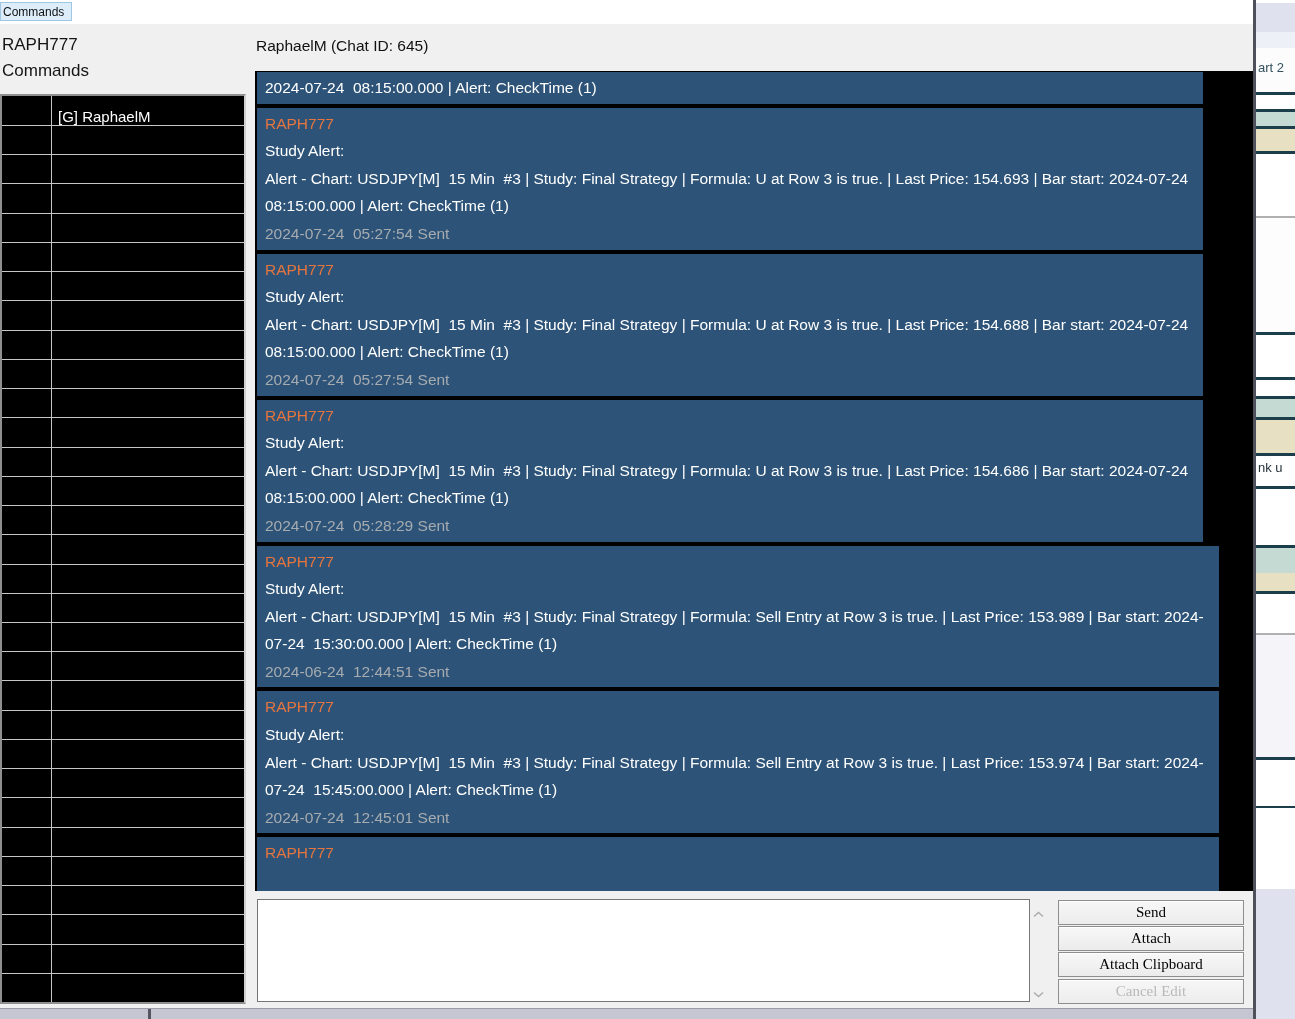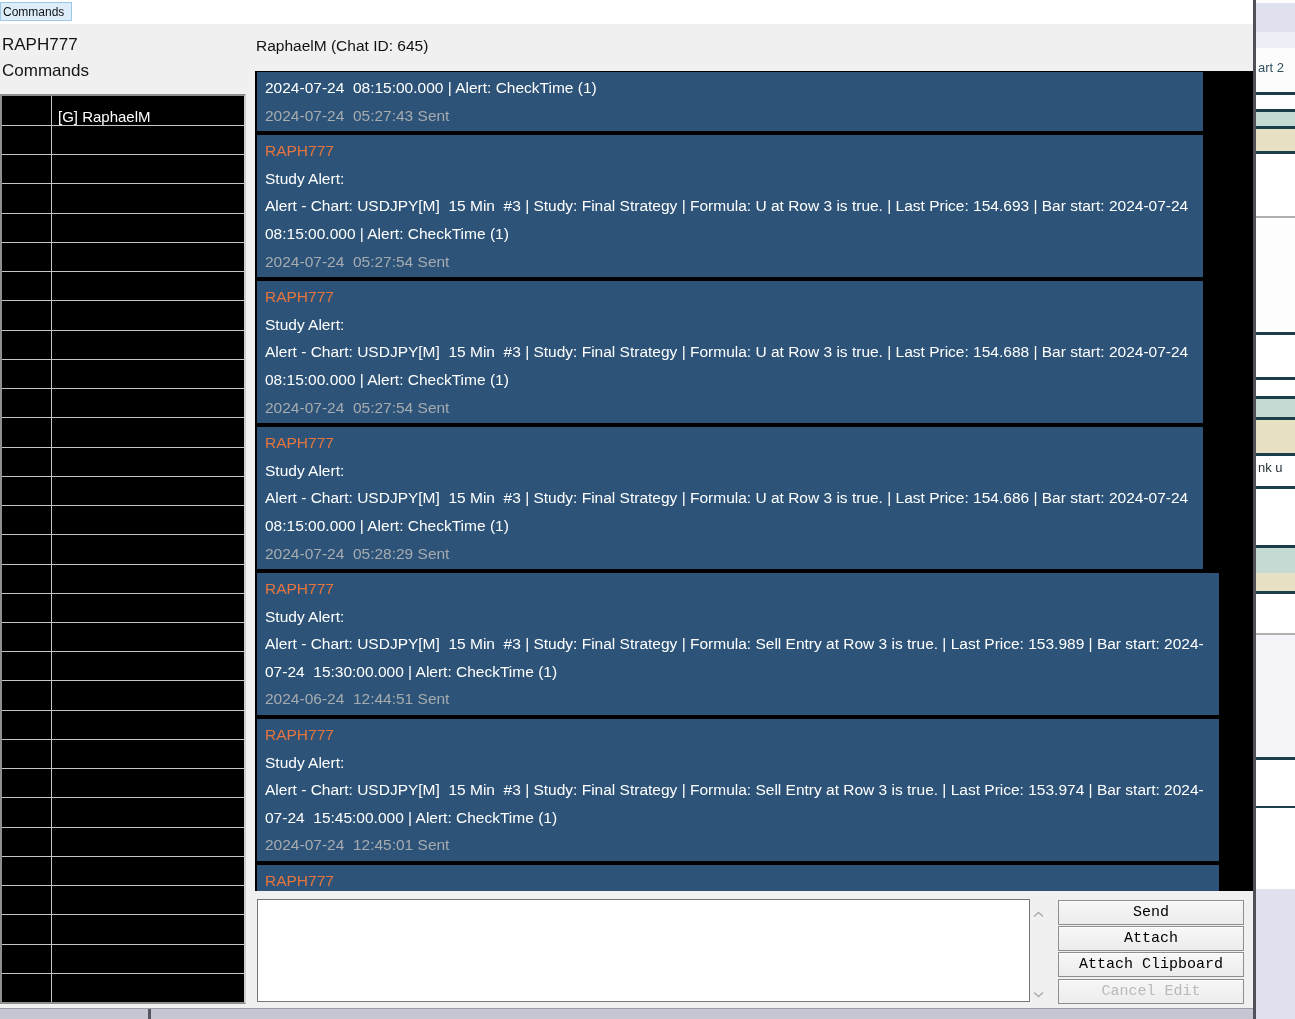--- a/index.html
+++ b/index.html
@@ -39,21 +39,21 @@
   .sb-up { position:absolute; top:6px; left:2px; }
   .sb-down { position:absolute; bottom:7px; left:2px; }
   .sb-thumb { position:absolute; top:756px; left:2px; width:13px; height:31px; background:#c1c1c1; }
   .composer-input { position:absolute; left:257px; top:899px; width:773px; height:103px;
     background:#fff; border:1px solid #767676; resize:none; outline:none;
     font-family:"Liberation Sans",sans-serif; font-size:15px; }
   .mini-arrow { position:absolute; left:1033px; }
   .mini-up { top:904px; } .mini-down { top:984px; }
   .win-btn { position:absolute; left:1058px; width:186px; height:25px;
     background:linear-gradient(#f7f7f7,#ececec); border:1px solid #8e8e8e;
-    box-shadow:inset 0 1px 0 #fff; font-family:Liberation Mono, monospace;
+    box-shadow:inset 0 1px 0 #fff; font-family:Liberation Serif, serif;
     font-size:15px; color:#000; }
   .btn-send { top:900px; } .btn-attach { top:926px; } .btn-attachclip { top:952px; }
   .btn-cancel { top:979px; color:var(--disabled-text); }
   .bottom-strip { position:absolute; left:0; top:1008px; width:1253px; height:11px;
     background:#c6c6d2; border-top:1px solid #9a9aaa; }
   .strip-divider { position:absolute; left:148px; top:0; width:3px; height:11px; background:#55555f; }
   .bg-window { position:absolute; left:1253px; top:0; width:42px; height:1019px;
     background:#fff; border-left:3px solid #50505a; }
   .bg-band { position:absolute; left:0; width:42px; }
   .bg-text { position:absolute; left:2px; font-size:13px; white-space:nowrap; }
@@ -200,21 +200,20 @@
     </div>
 
   <div class="chat-title">RaphaelM (Chat ID: 645)</div>
   <button class="hdr-btn call" disabled="">Call</button>
   <button class="hdr-btn vcall" disabled="">Video Call</button>
 
   <div class="chat-area">
     <div id="message-list">
         <div class="msg narrow">
           <div class="m-line">2024-07-24  08:15:00.000 | Alert: CheckTime (1)</div>
-          <div class="m-line m-sent">2024-07-24  05:27:43 Sent</div>
         </div>
         <div class="msg narrow">
           <div class="m-line m-user">RAPH777</div>
           <div class="m-line">Study Alert:</div>
           <div class="m-line">Alert - Chart: USDJPY[M]  15 Min  #3 | Study: Final Strategy | Formula: U at Row 3 is true. | Last Price: 154.693 | Bar start: 2024-07-24  08:15:00.000 | Alert: CheckTime (1)</div>
           <div class="m-line m-sent">2024-07-24  05:27:54 Sent</div>
         </div>
         <div class="msg narrow">
           <div class="m-line m-user">RAPH777</div>
           <div class="m-line">Study Alert:</div>

